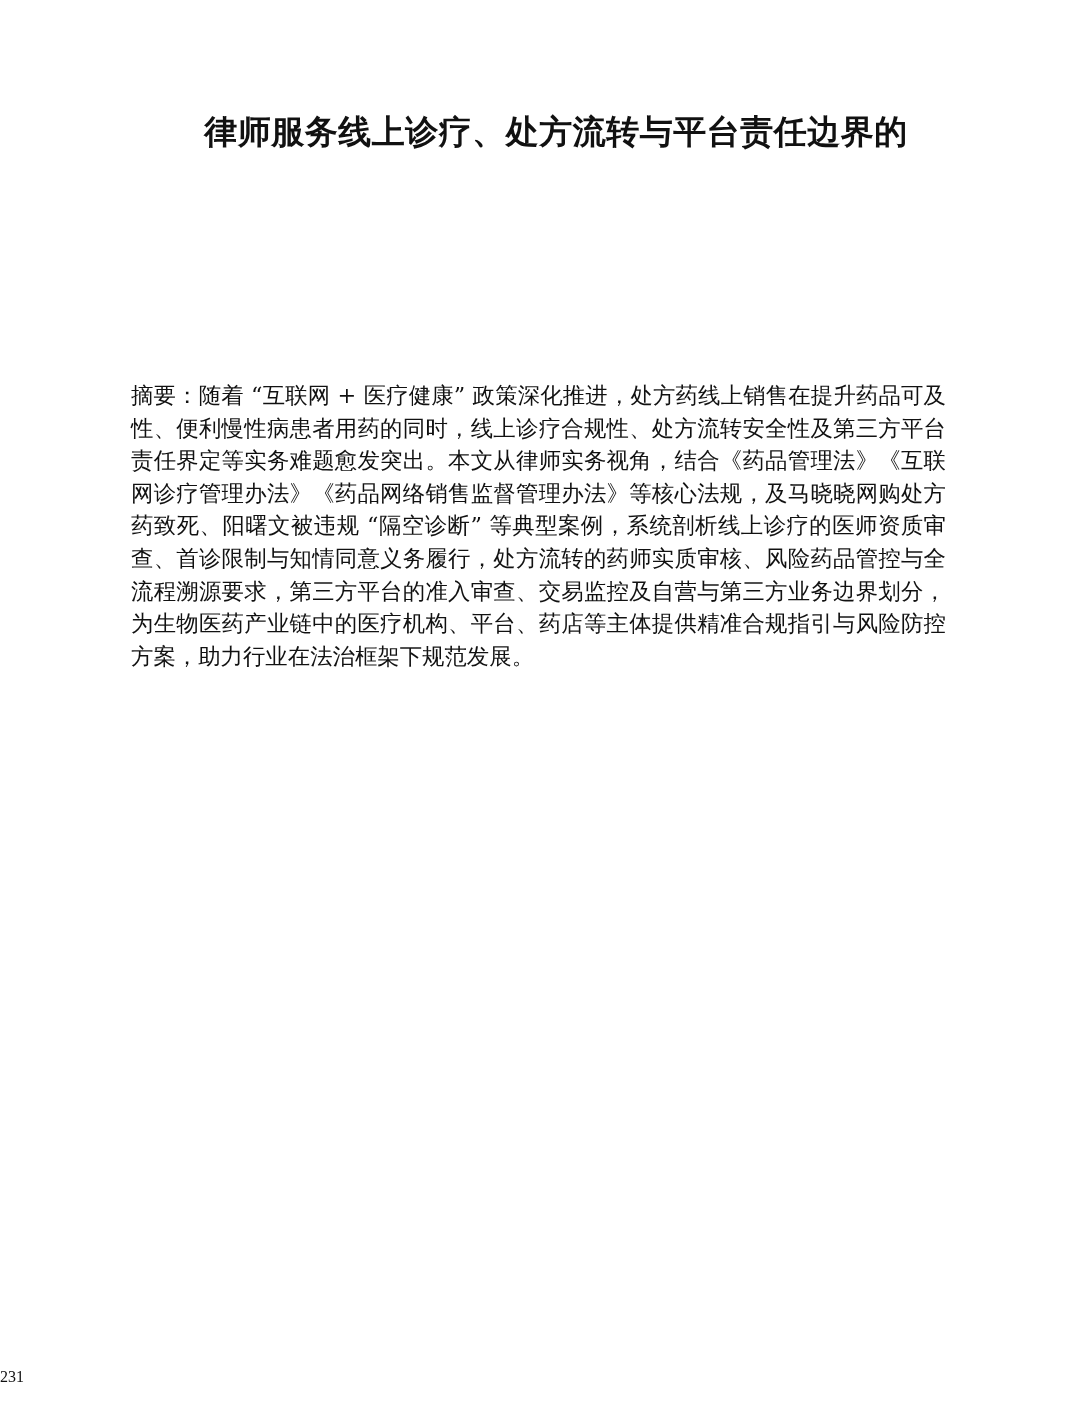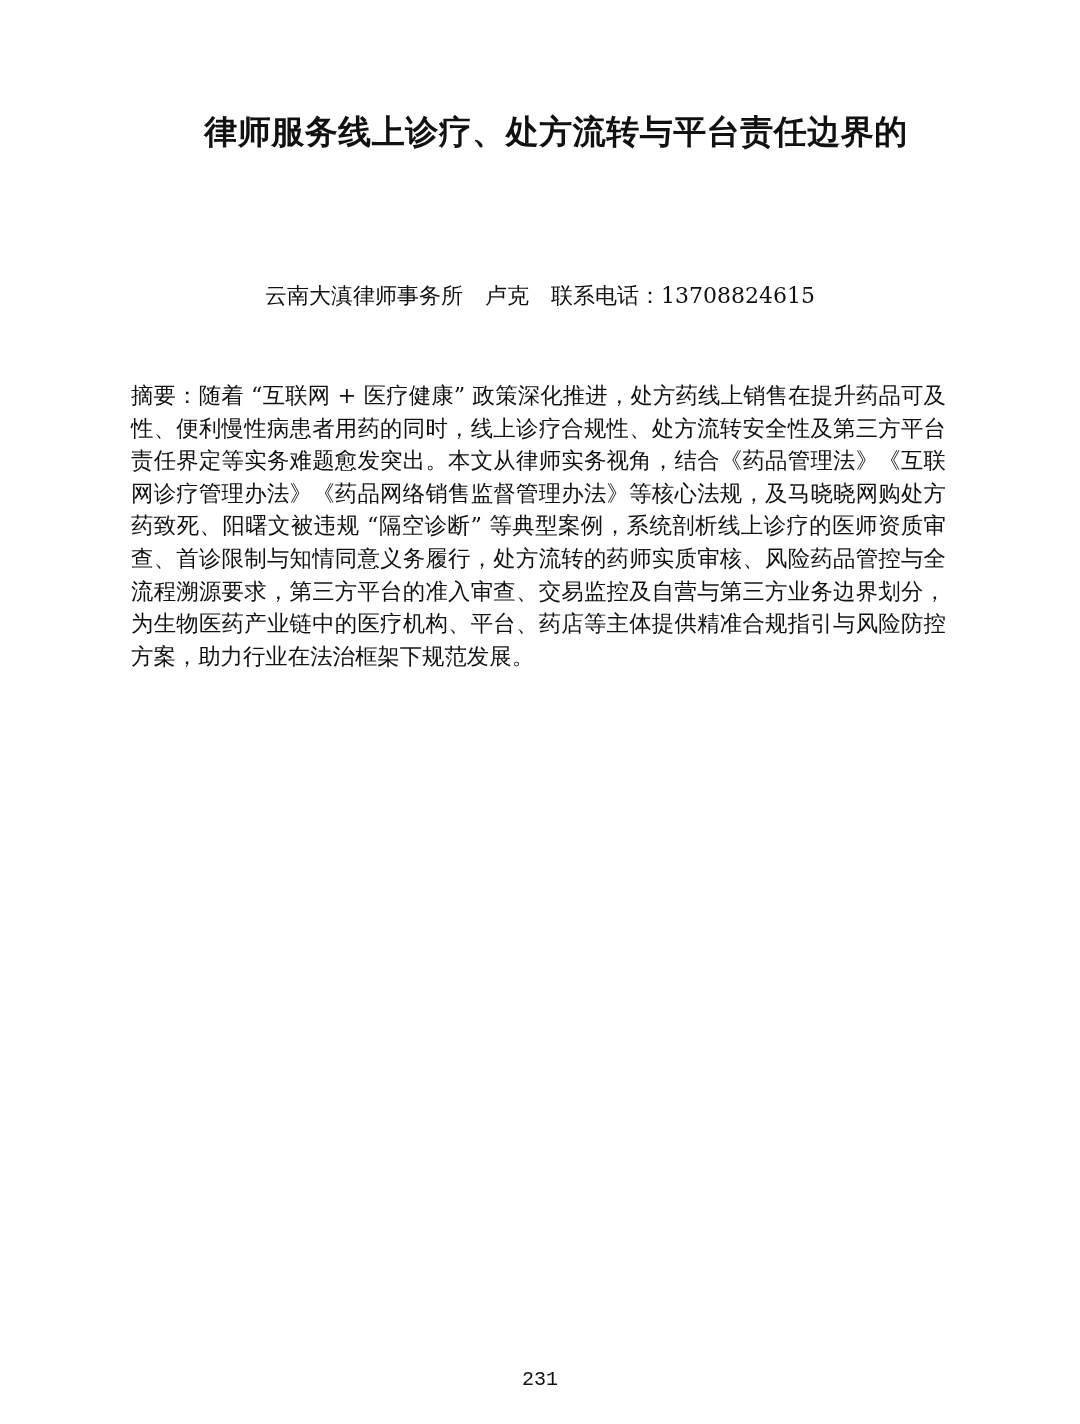--- a/index.html
+++ b/index.html
@@ -65,29 +65,28 @@
     }
     .abstract-label {
       font-weight: normal;
       font-family: "DejaVu Sans", "Liberation Sans", sans-serif;
       margin-top: 48px;
     }
     .page-number {
       position: absolute;
       left: 0; width: 1080px;
       top: 1368px;
-      text-align: center;
-      font-size: 20px;
-      font-family: Liberation Mono, monospace;
+      text-align: left;
+      font-size: 16px;
+      font-family: Liberation Serif, serif;
     }
   </style>
 </head>
 <body>
 
 <div class="page">
   <div class="title-line1">律师服务线上诊疗、处方流转与平台责任边界的</div>
 
-  <div class="byline">云南大滇律师事务所　卢克　联系电话：13708824615</div>
 
   <div class="abstract"><span class="abstract-label">摘要：</span><span>随着 “互联网 + 医疗健康” 政策深化推进，处方药线上销售在提升药品可及性、便利慢性病患者用药的同时，线上诊疗合规性、处方流转安全性及第三方平台责任界定等实务难题愈发突出。本文从律师实务视角，结合《药品管理法》《互联网诊疗管理办法》《药品网络销售监督管理办法》等核心法规，及马晓晓网购处方药致死、阳曙文被违规 “隔空诊断” 等典型案例，系统剖析线上诊疗的医师资质审查、首诊限制与知情同意义务履行，处方流转的药师实质审核、风险药品管控与全流程溯源要求，第三方平台的准入审查、交易监控及自营与第三方业务边界划分，为生物医药产业链中的医疗机构、平台、药店等主体提供精准合规指引与风险防控方案，助力行业在法治框架下规范发展。</span></div>
 
   <div class="page-number">231</div>
 </div>
 
 </body></html>

